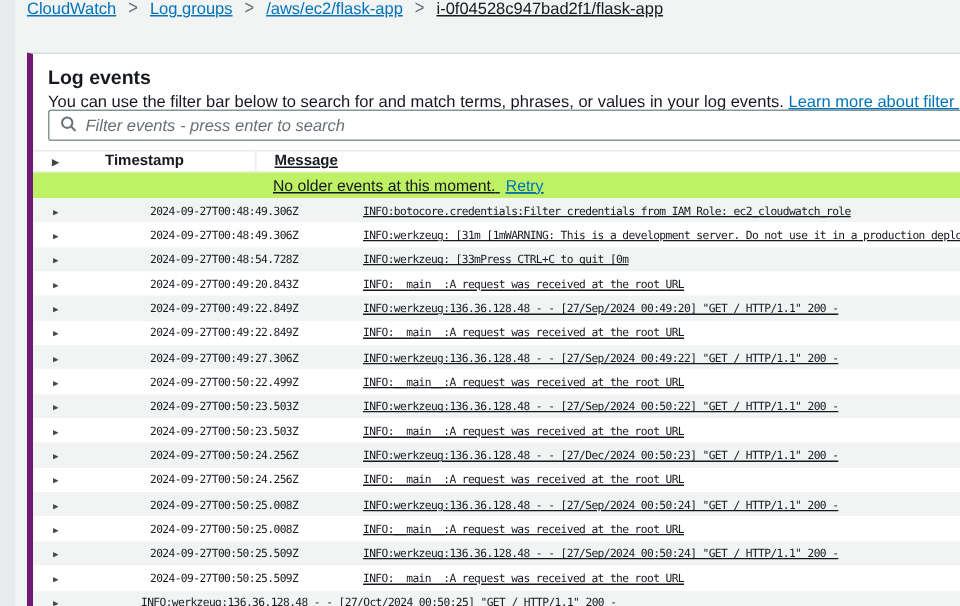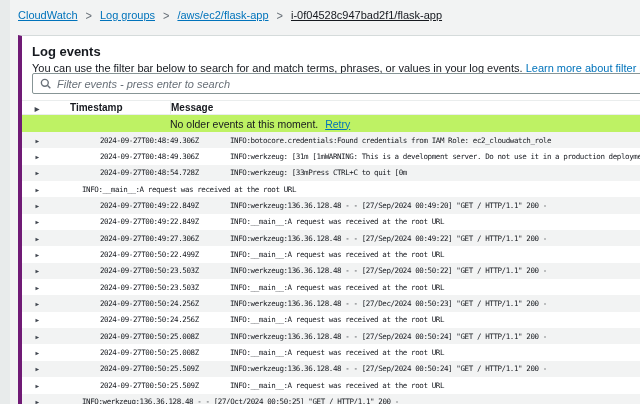--- a/index.html
+++ b/index.html
@@ -6,42 +6,42 @@
   html,body { width:640px; height:404px; overflow:hidden; }
   body {
     position:relative;
     background:#f2f3f3;
     font-family:"Liberation Sans", sans-serif;
     color:#16191f;
   }
   .left-strip { position:absolute; left:0; top:0; width:10px; height:404px; background:#e8ebeb; }
 
   
-  .breadcrumb { position:absolute; left:18px; top:0; height:30px; display:flex; align-items:center; gap:8px; font-size:11px; white-space:nowrap; }
+  .breadcrumb { position:absolute; left:18px; top:0; height:30px; display:flex; align-items:flex-start; gap:8px; font-size:11px; white-space:nowrap; }
   .bc-link { color:#0073bb; text-decoration:underline; cursor:pointer; }
   .bc-sep { color:#687078; font-size:11px; transform:scaleY(1.2); }
   .bc-current { color:#16191f;text-decoration:underline; }
 
   
   .panel { position:absolute; left:18px; top:35px; width:622px; height:374px; background:#ffffff; border-left:4px solid #701a75; border-top:1px solid #d5dbdb; overflow:hidden; }
   .panel-title { position:absolute; left:10px; top:8px; font-size:13px; font-weight:bold; color:#16191f; }
   .panel-desc { position:absolute; left:10px; top:26px; font-size:11px; color:#16191f; white-space:nowrap; }
   .learn-more { color:#0073bb; text-decoration:underline; cursor:pointer; }
 
   
   .search-wrap { position:absolute; left:10px; top:37px; width:700px; height:21px; background:#fff; border:1px solid #879596; border-radius:2px; display:flex; align-items:center; padding-left:7px; }
   .search-wrap input { border:none; outline:none; flex:1; font-size:11px; margin-left:6px; font-family:"Liberation Sans",sans-serif; color:#16191f; background:transparent; }
   .search-wrap input::placeholder { font-style:italic; color:#687078; }
 
   
   .table { position:absolute; left:0; right:0; top:64px; bottom:0; }
   .grid { display:flex; align-items:center; }
   .col-exp { flex:0 0 30px; text-align:center; }
   .col-ts { flex:0 0 118px; }
-  .col-msg { flex:1; padding-left:0; overflow:hidden; white-space:nowrap; }
+  .col-msg { flex:1; padding-left:12px; overflow:hidden; white-space:nowrap;text-decoration:underline; }
   .thead { height:15px; border-top:1px solid #eaeded; border-bottom:1px solid #eaeded; font-size:10px; font-weight:bold; color:#16191f; }
   .thead .col-msg { border-left:1px solid #eaeded; height:15px; line-height:15px; }
   .thead .col-ts { padding-left:18px; }
   .exp-arrow { font-size:6px; color:#414750; cursor:pointer; }
   .notice-row { height:17px; font-size:10.5px; background:#bef264; }
   .retry-link { color:#0073bb; text-decoration:underline; cursor:pointer; margin-left:4px; }
   .log-row { height:16.35px; background:#fff; font-family:"DejaVu Sans Mono","Liberation Mono",monospace; font-size:7.5px; letter-spacing:-0.4px; color:#16191f; cursor:pointer;gap:30px; }
   .log-row.alt { background:#f2f3f3; }
   .log-row .col-ts { padding-left:18px; white-space:nowrap; overflow:hidden; }
 </style>
@@ -88,37 +88,38 @@
       <span class="col-msg">
         <span>No older events at this moment.</span>
         <span class="retry-link">Retry</span>
       </span>
     </div>
 
     <div id="table-body">
   <div class="grid log-row alt">
     <span class="col-exp"><span class="exp-arrow">▶</span></span>
     <span class="col-ts ts">2024-09-27T00:48:49.306Z</span>
-    <span class="col-msg msg">INFO:botocore.credentials:Found credentials from IAM Role: ec2_cloudwatch_role</span>
+    <span class="col-msg msg">INFO:botocore.credentials:Filter credentials from IAM Role: ec2_cloudwatch_role</span>
   </div>
 
   <div class="grid log-row">
     <span class="col-exp"><span class="exp-arrow">▶</span></span>
     <span class="col-ts ts">2024-09-27T00:48:49.306Z</span>
     <span class="col-msg msg">INFO:werkzeug: [31m [1mWARNING: This is a development server. Do not use it in a production deployment. Use a production WSGI server ins</span>
   </div>
 
   <div class="grid log-row alt">
     <span class="col-exp"><span class="exp-arrow">▶</span></span>
     <span class="col-ts ts">2024-09-27T00:48:54.728Z</span>
     <span class="col-msg msg">INFO:werkzeug: [33mPress CTRL+C to quit [0m</span>
   </div>
 
   <div class="grid log-row">
     <span class="col-exp"><span class="exp-arrow">▶</span></span>
+    <span class="col-ts ts">2024-09-27T00:49:20.843Z</span>
     <span class="col-msg msg">INFO:__main__:A request was received at the root URL</span>
   </div>
 
   <div class="grid log-row alt">
     <span class="col-exp"><span class="exp-arrow">▶</span></span>
     <span class="col-ts ts">2024-09-27T00:49:22.849Z</span>
     <span class="col-msg msg">INFO:werkzeug:136.36.128.48 - - [27/Sep/2024 00:49:20] "GET / HTTP/1.1" 200 -</span>
   </div>
 
   <div class="grid log-row">

